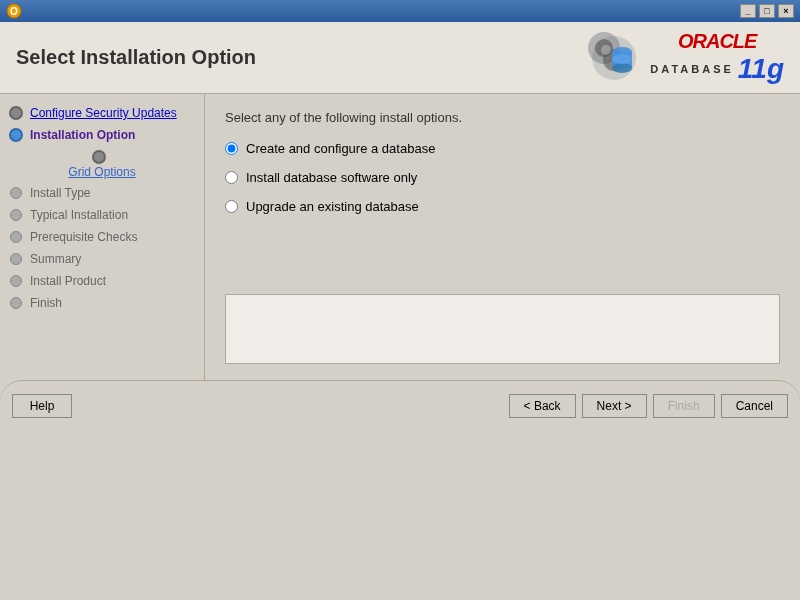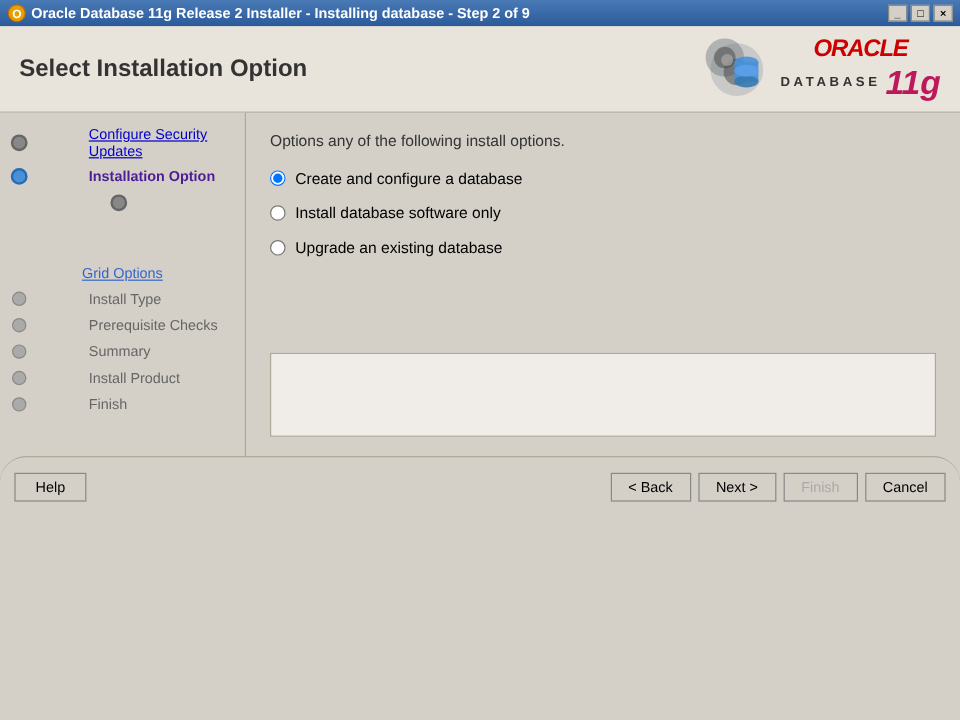--- a/index.html
+++ b/index.html
@@ -90,21 +90,21 @@
       align-items: center;
       gap: 4px;
     }
     .oracle-db-text {
       color: #333;
       font-size: 11px;
       font-weight: bold;
       letter-spacing: 3px;
     }
     .oracle-11g {
-      color: #be185d;
+      color: #1d4ed8;
       font-size: 28px;
       font-weight: bold;
       font-style: italic;
     }
 
     
     .body {
       display: flex;
       flex: 1;
       background: #d4d0c8;
@@ -118,21 +118,20 @@
       padding: 8px 0;
     }
     .sidebar-item {
       display: flex;
       align-items: center;
       padding: 3px 8px;
       color: #666;
       font-size: 12px;
       cursor: default;
       min-height: 22px;
-      gap: 44px;
     }
     .sidebar-item.active {
       font-weight: bold;
       color: #4c1d95;
     }
     .sidebar-item.link {
       color: #0000cc;
       text-decoration: underline;
       cursor: pointer;
     }
@@ -248,21 +247,20 @@
   </style>
 </head>
 <body>
 
 <div class="title-bar">
   <div class="title-left">
     <svg class="window-icon" viewBox="0 0 16 16">
       <circle cx="8" cy="8" r="7" fill="#e8a000" stroke="#c07000" stroke-width="1"></circle>
       <text x="8" y="12" text-anchor="middle" font-size="10" fill="white" font-weight="bold">O</text>
     </svg>
-    <span>Oracle Database 11g Release 2 Installer - Installing database - Step 2 of 9</span>
   </div>
   <div class="title-bar-buttons">
     <div class="title-bar-btn">_</div>
     <div class="title-bar-btn">□</div>
     <div class="title-bar-btn">×</div>
   </div>
 </div>
 
 <div class="main-window">
 
@@ -321,20 +319,26 @@
         <span>Grid Options</span>
       </div>
 
       <div class="sidebar-item">
         <div class="step-icon">
           <div class="step-circle-inactive"></div>
         </div>
         <span>Install Type</span>
       </div>
 
+      <div class="sidebar-item">
+        <div class="step-icon">
+          <div class="step-circle-inactive"></div>
+        </div>
+        <span>Typical Installation</span>
+      </div>
 
       <div class="sidebar-item">
         <div class="step-icon">
           <div class="step-circle-inactive"></div>
         </div>
         <span>Prerequisite Checks</span>
       </div>
 
       <div class="sidebar-item">
         <div class="step-icon">
@@ -353,21 +357,21 @@
       <div class="sidebar-item">
         <div class="step-icon">
           <div class="step-circle-inactive"></div>
         </div>
         <span>Finish</span>
       </div>
 
     </div>
 
     <div class="content">
-      <div class="content-subtitle">Options any of the following install options.</div>
+      <div class="content-subtitle">Select any of the following install options.</div>
 
       <div class="options-group">
 
         <div class="option-row">
           <input type="radio" name="install-option" id="opt1" checked="" style="">
           <label for="opt1" class="option-label">
             <span>Create and configure a database</span>
           </label>
         </div>
 

